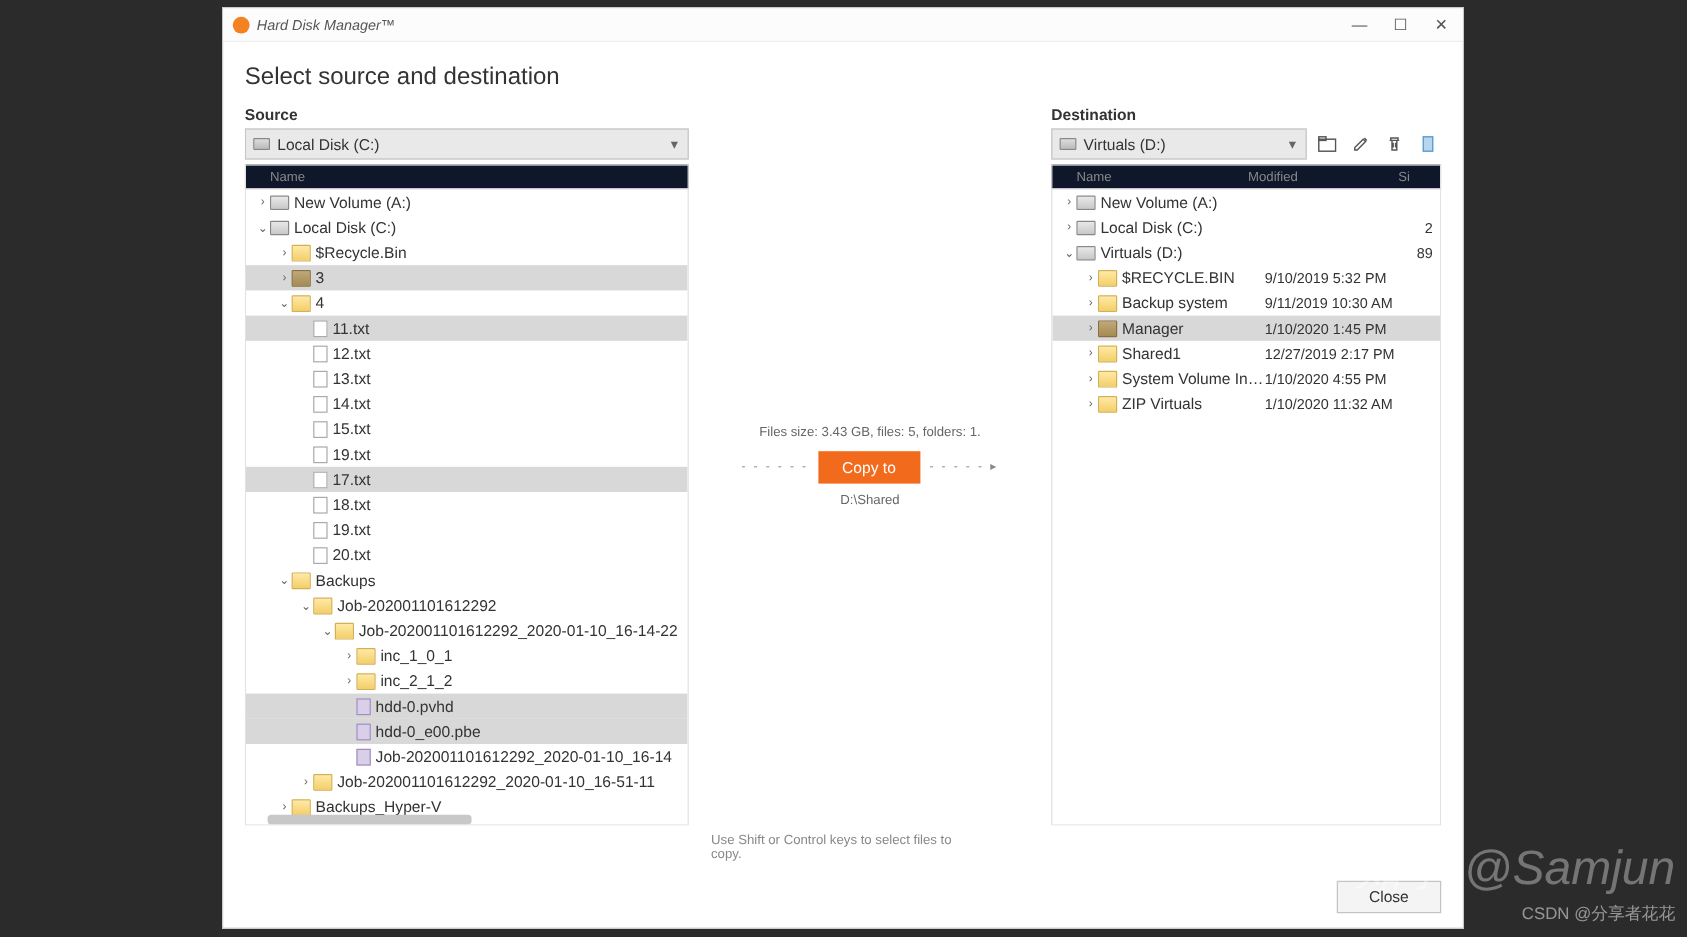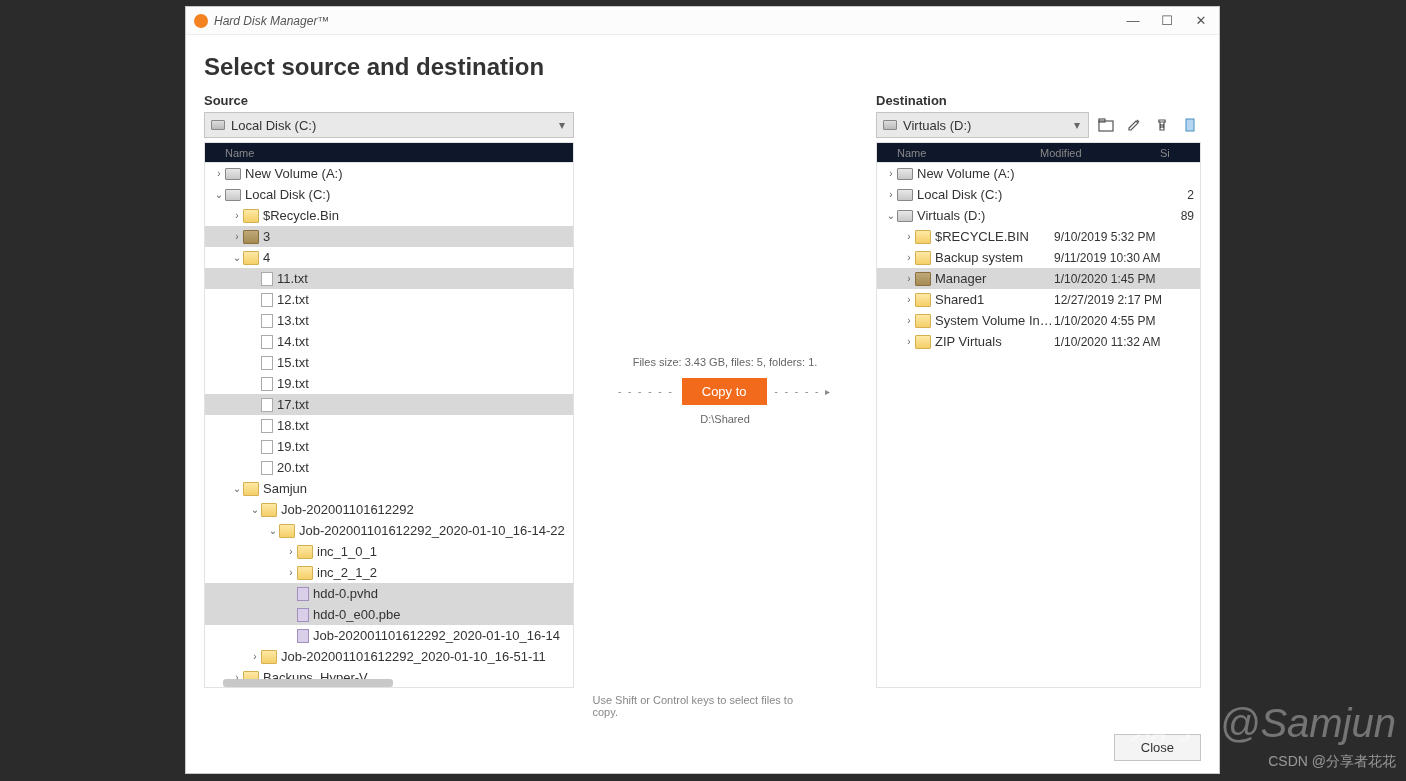--- a/index.html
+++ b/index.html
@@ -4,35 +4,35 @@
 <style>
   * { box-sizing: border-box; margin: 0; padding: 0; font-family: "Segoe UI", Arial, sans-serif; }
   body { background: #2b2b2b; width: 1406px; height: 781px; overflow: hidden; position: relative; }
   .app-window { position: absolute; left: 185px; top: 6px; width: 1035px; height: 768px; background: #fff; border: 1px solid #c8c8c8; display: flex; flex-direction: column; }
   .titlebar { height: 28px; display: flex; align-items: center; padding: 0 8px; background: #fcfcfc; border-bottom: 1px solid #eee; }
   .titlebar .app-icon { width: 14px; height: 14px; border-radius: 50%; background: #f58220; margin-right: 6px; flex-shrink: 0; }
   .titlebar .title-text { font-size: 12px; color: #555; flex: 1; font-style: italic; }
   .titlebar .win-btns { display: flex; gap: 14px; }
   .titlebar .win-btn { width: 20px; height: 20px; display: flex; align-items: center; justify-content: center; color: #555; cursor: pointer; font-size: 13px; }
   .content { flex: 1; display: flex; flex-direction: column; padding: 18px 18px 8px 18px; overflow: hidden; }
-  .page-title { font-size: 24px; font-weight: 700; color: #333; margin-bottom: 12px; }
+  .page-title { font-size: 20px; font-weight: 400; color: #333; margin-bottom: 12px; }
   .panels { flex: 1; display: flex; gap: 16px; overflow: hidden; }
   .panel { display: flex; flex-direction: column; }
   .panel.left { width: 370px; }
   .panel.right { width: 325px; }
   .panel-label { font-size: 13px; font-weight: 600; color: #333; margin-bottom: 4px; }
   .selector-row { display: flex; gap: 6px; align-items: center; margin-bottom: 4px; }
   .dropdown { flex: 1; height: 26px; background: #e9e9e9; border: 1px solid #c4c4c4; display: flex; align-items: center; padding: 0 6px; font-size: 13px; color: #333; position: relative; cursor: pointer; }
   .dropdown::after { content: "▾"; position: absolute; right: 8px; font-size: 12px; color: #666; }
   .disk-icon { width: 14px; height: 10px; border: 1px solid #888; background: linear-gradient(#ddd,#bbb); margin-right: 6px; display: inline-block; border-radius: 1px; }
   .toolbar-btn { width: 22px; height: 22px; display: flex; align-items: center; justify-content: center; cursor: pointer; color: #555; }
   .tree-header { display: flex; background: #0f172a; border: 1px solid #e2e2e2; border-bottom: none; font-size: 11px; color: #888; height: 20px; align-items: center; padding: 0 20px; }
   .tree-header .col-name { flex: 1; }
   .tree-header .col-mod { width: 120px; }
-  .tree-header .col-size { width: 20px; text-align: left; }
+  .tree-header .col-size { width: 20px; text-align: center; }
   .tree { flex: 1; border: 1px solid #e2e2e2; overflow-y: auto; overflow-x: hidden; font-size: 13px; position: relative; }
   .row { display: flex; align-items: center; height: 21px; padding-right: 6px; cursor: pointer; white-space: nowrap; }
   .row.selected { background: #d8d8d8; }
   .indent { display: inline-block; flex-shrink: 0; }
   .exp { width: 12px; text-align: center; color: #666; font-size: 10px; flex-shrink: 0; cursor: pointer; }
   .ficon { width: 16px; height: 14px; margin-right: 4px; flex-shrink: 0; display: inline-block; }
   .folder { background: linear-gradient(#ffe9a6,#f4cf68); border-radius: 1px; border: 1px solid #d4b050; }
   .folder.dark { background: linear-gradient(#bfa978,#a68a52); border-color: #8a7040; }
   .file { background: #fff; border: 1px solid #aaa; position: relative; width: 12px; height: 14px; }
   .file.purple { background: #d9cfe8; border-color: #a28fc0; }
@@ -173,21 +173,21 @@
             <div class="row">
               <span class="indent" style="width: 44px;"></span>
               <span class="exp"></span>
               <span class="ficon file"></span>
               <span class="rlabel">20.txt</span>
             </div>
             <div class="row">
               <span class="indent" style="width: 26px;"></span>
               <span class="exp">⌄</span>
               <span class="ficon folder"></span>
-              <span class="rlabel">Samjun</span>
+              <span class="rlabel">Backups</span>
             </div>
             <div class="row">
               <span class="indent" style="width: 44px;"></span>
               <span class="exp">⌄</span>
               <span class="ficon folder"></span>
               <span class="rlabel">Job-202001101612292</span>
             </div>
             <div class="row">
               <span class="indent" style="width: 62px;"></span>
               <span class="exp">⌄</span>

